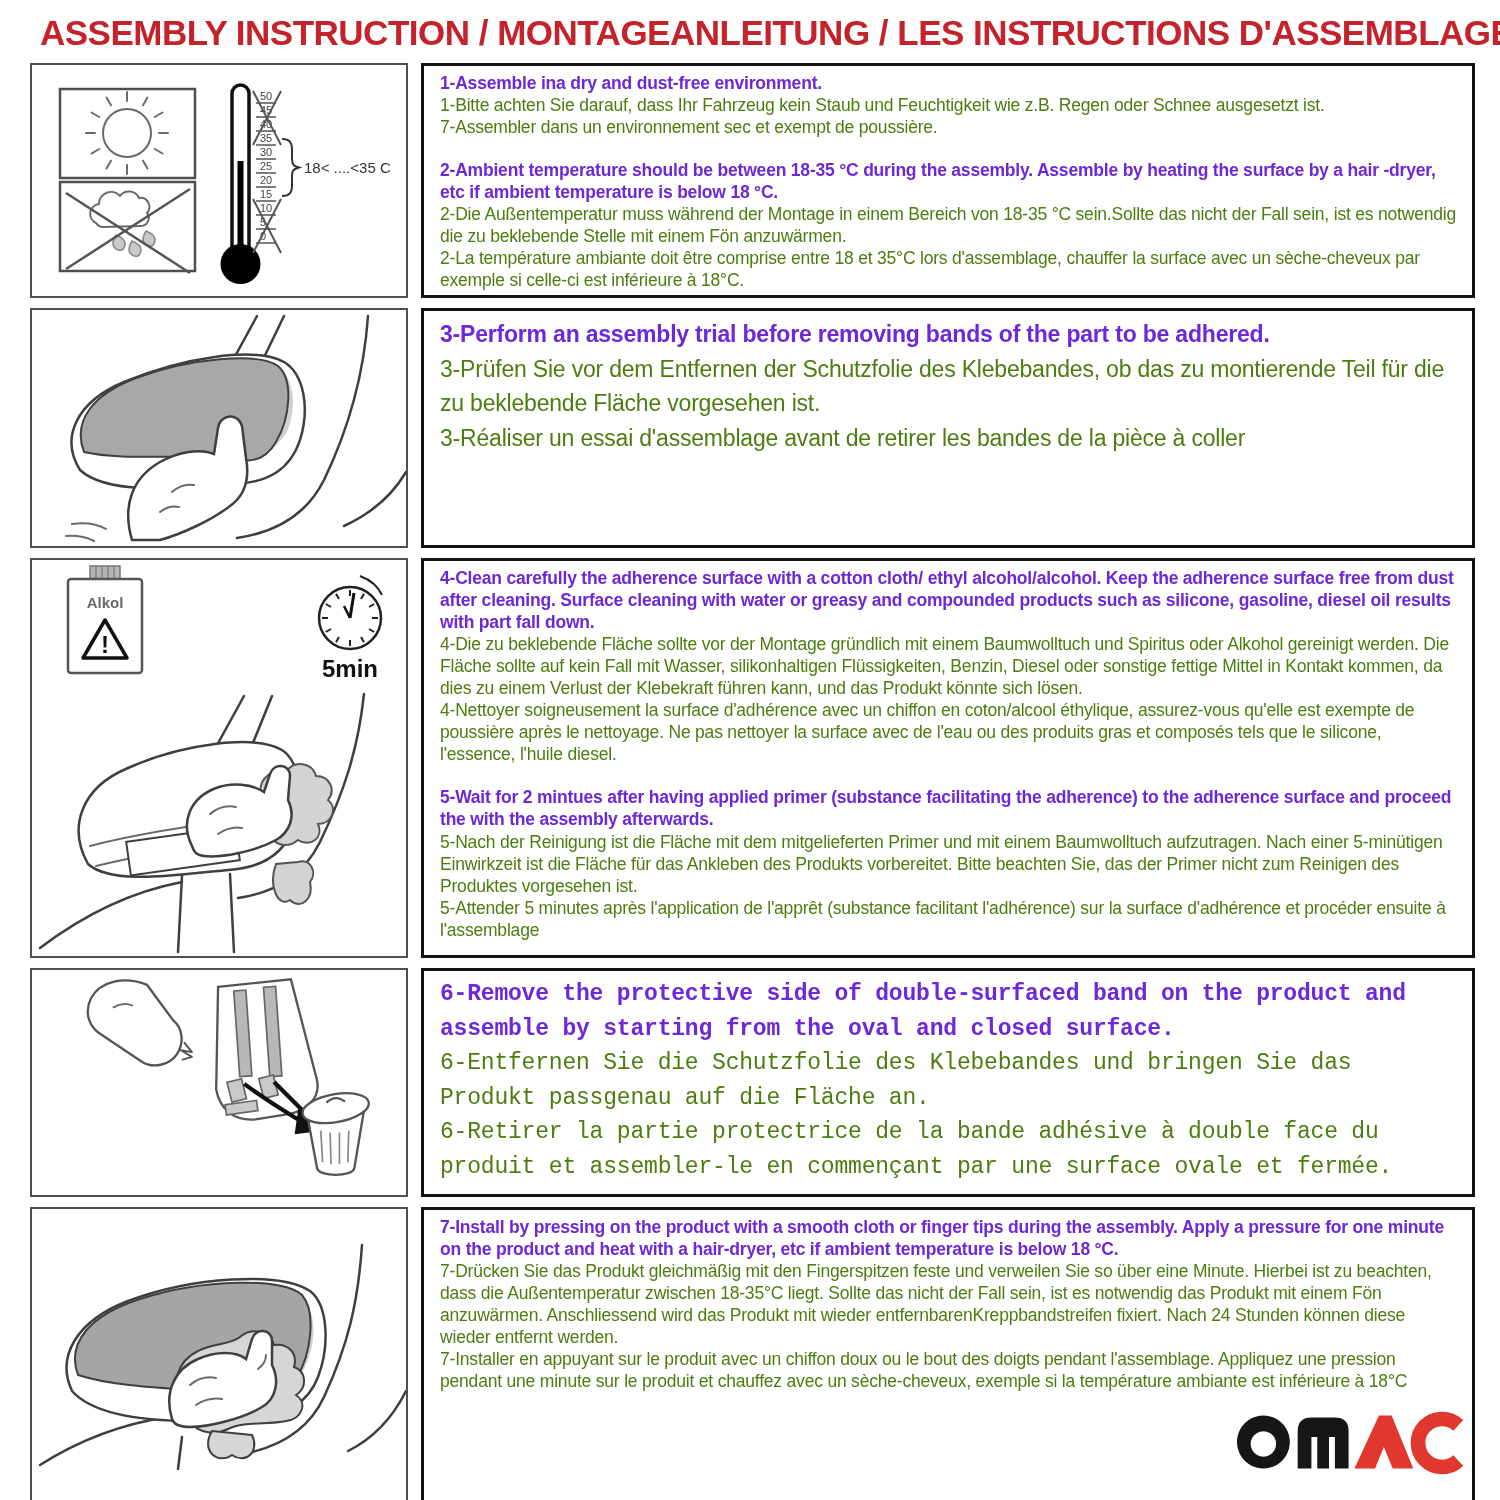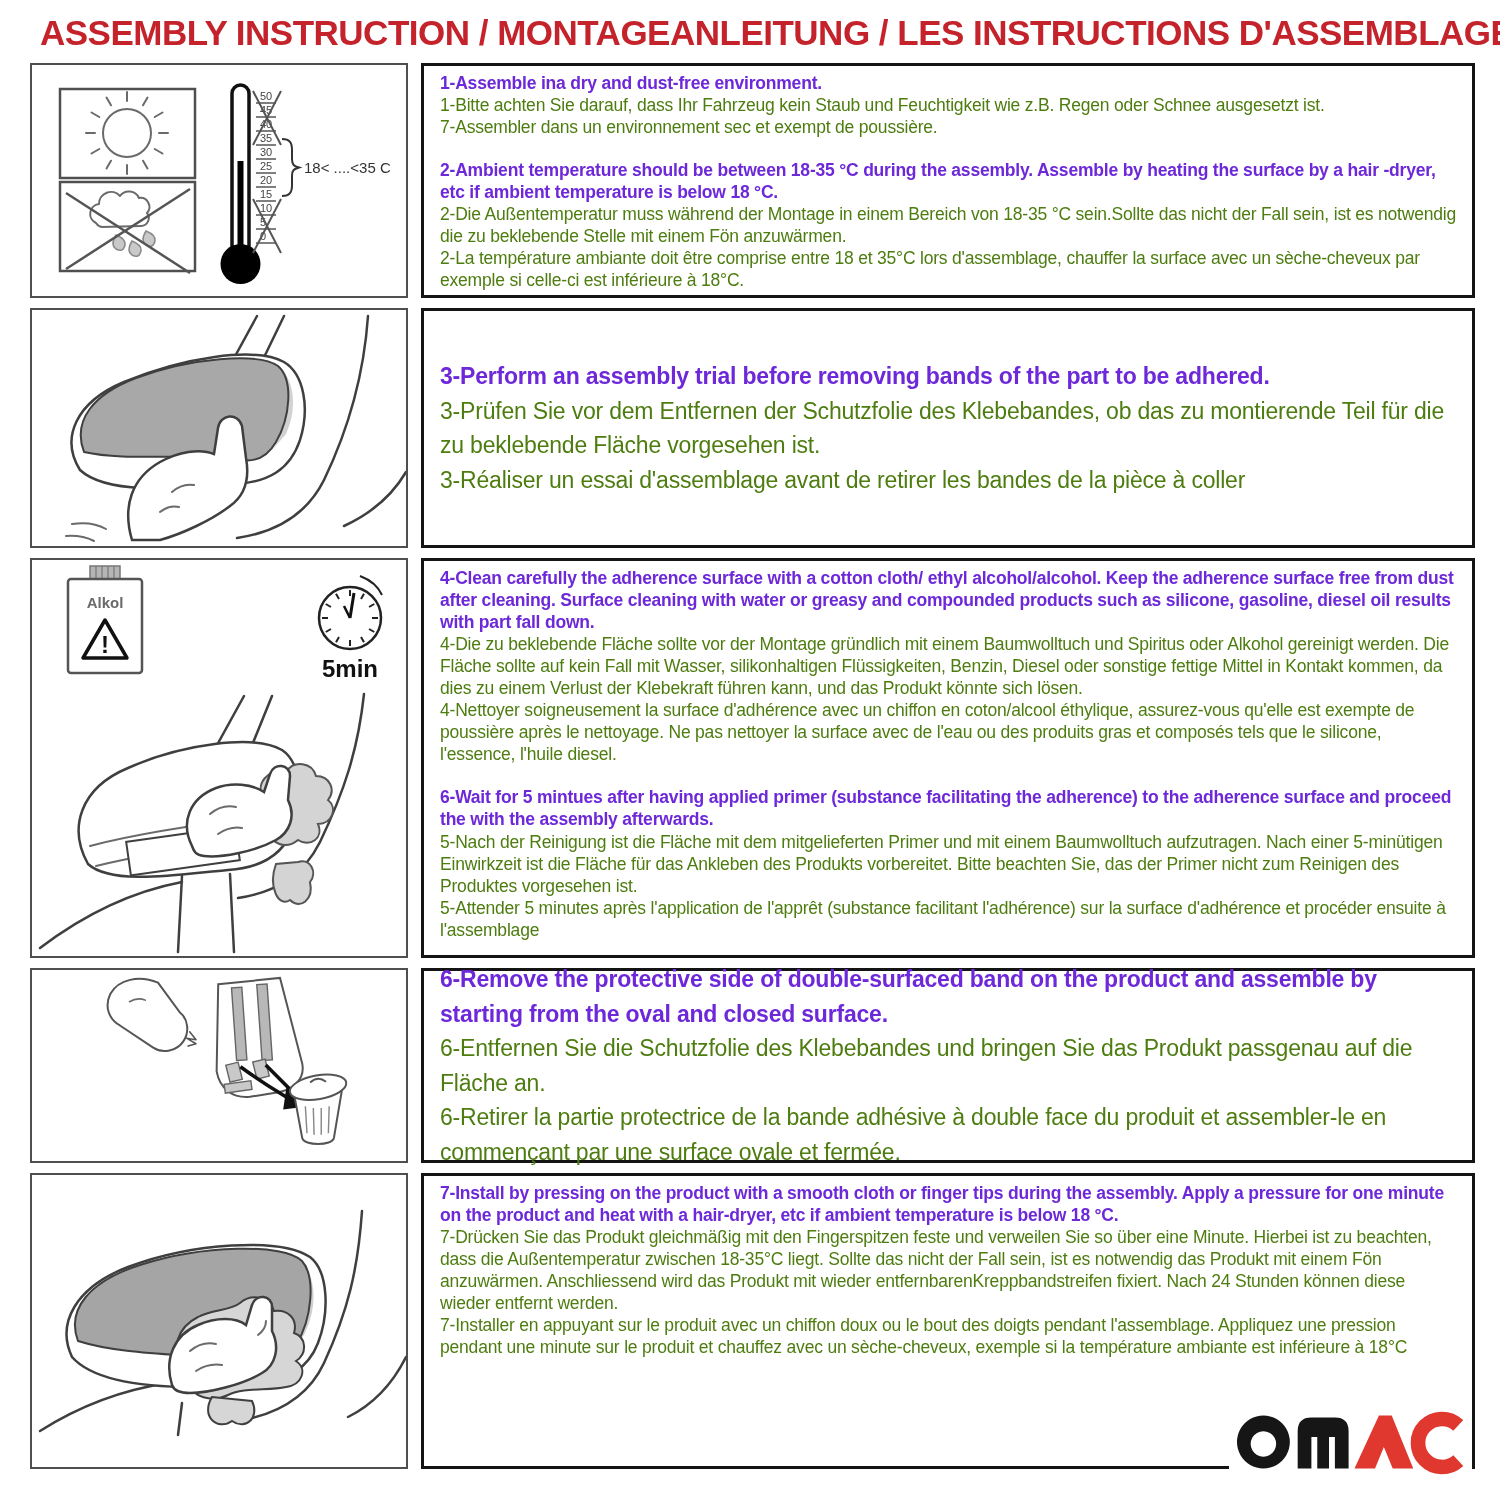--- a/index.html
+++ b/index.html
@@ -6,22 +6,22 @@
   .page{position:relative;width:1500px;height:1500px;background:#fff;
         font-family:"Liberation Sans",sans-serif;overflow:hidden;}
   .doc-title{padding:13px 30px 10px 40px;font-size:35px;font-weight:bold;
         letter-spacing:-0.5px;color:#c4232b;white-space:nowrap;}
   .row{display:flex;gap:13px;margin:0 25px 10px 30px;align-items:stretch;}
   .illus{width:378px;flex:0 0 378px;border:2px solid #4f4f4f;background:#fff;
         box-sizing:border-box;overflow:hidden;}
   .illus svg{display:block;width:100%;height:100%;}
   .textbox{flex:1;border:3px solid #141414;background:#fff;box-sizing:border-box;
         padding:6px 16px;display:flex;flex-direction:column;}
-  .textbox.center{justify-content:center;}
-  .r1{height:235px;} .r2{height:240px;} .r3{height:400px;} .r4{height:195px;} .r5{height:296px;justify-content:space-between;}
+  .textbox.center{}
+  .r1{height:235px;} .r2{height:240px;} .r3{height:400px;} .r4{height:229px;font-family:Liberation Mono, monospace;} .r5{height:296px;justify-content:space-between;}
   .para{font-size:17.5px;line-height:1.26;color:#4d7c0f;letter-spacing:-0.2px;}
   .para.bold{font-weight:bold;color:#6d28d9;}
   .para.gap{margin-top:21px;}
   .big .para{font-size:23px;line-height:1.5;letter-spacing:-0.2px;}
   .logo{position:absolute;top:1402px;right:28px;width:237px;height:80px;background:#fff;
         padding-left:6px;}
   .logo svg{display:block;width:100%;height:100%;}
   .ink{stroke:#3f3f3f;fill:none;stroke-width:2.5;stroke-linecap:round;stroke-linejoin:round;}
   .ink-thin{stroke:#6a6a6a;fill:none;stroke-width:2;stroke-linecap:round;stroke-linejoin:round;}
 </style>
@@ -202,21 +202,21 @@
         <g class="ink-thin">
           <path d="M178,252 q12,-10 26,-7"></path>
           <path d="M186,272 q12,-8 24,-6"></path>
         </g>
       </svg>
     </div>
     <div class="textbox">
       <div class="para bold">4-Clean carefully the adherence surface with a cotton cloth/ ethyl alcohol/alcohol. Keep the adherence surface free from dust after cleaning. Surface cleaning with water or greasy and compounded products such as silicone, gasoline, diesel oil results with part fall down.</div>
       <div class="para">4-Die zu beklebende Fläche sollte vor der Montage gründlich mit einem Baumwolltuch und Spiritus oder Alkohol gereinigt werden. Die Fläche sollte auf kein Fall mit Wasser, silikonhaltigen Flüssigkeiten, Benzin, Diesel oder sonstige fettige Mittel in Kontakt kommen, da dies zu einem Verlust der Klebekraft führen kann, und das Produkt könnte sich lösen.</div>
       <div class="para">4-Nettoyer soigneusement la surface d'adhérence avec un chiffon en coton/alcool éthylique, assurez-vous qu'elle est exempte de poussière après le nettoyage. Ne pas nettoyer la surface avec de l'eau ou des produits gras et composés tels que le silicone, l'essence, l'huile diesel.</div>
-      <div class="para bold gap">6-Wait for 5 mintues after having applied primer (substance facilitating the adherence) to the adherence surface and proceed the with the assembly afterwards.</div>
+      <div class="para bold gap">5-Wait for 2 mintues after having applied primer (substance facilitating the adherence) to the adherence surface and proceed the with the assembly afterwards.</div>
       <div class="para">5-Nach der Reinigung ist die Fläche mit dem mitgelieferten Primer und mit einem Baumwolltuch aufzutragen. Nach einer 5-minütigen Einwirkzeit ist die Fläche für das Ankleben des Produkts vorbereitet. Bitte beachten Sie, das der Primer nicht zum Reinigen des Produktes vorgesehen ist.</div>
       <div class="para">5-Attender 5 minutes après l'application de l'apprêt (substance facilitant l'adhérence) sur la surface d'adhérence et procéder ensuite à l'assemblage</div>
     </div>
   </div>
 
   <div class="row r4">
     <div class="illus">
       <svg viewBox="0 0 374 241" preserveAspectRatio="xMidYMid meet">
         <path d="M110,16 C86,6 60,12 50,30 C42,46 48,62 62,70 L104,98 C116,106 134,102 142,90 C150,78 148,62 138,54 Z" fill="#fff" stroke="#555" stroke-width="2.5"></path>
         <g class="ink-thin">

